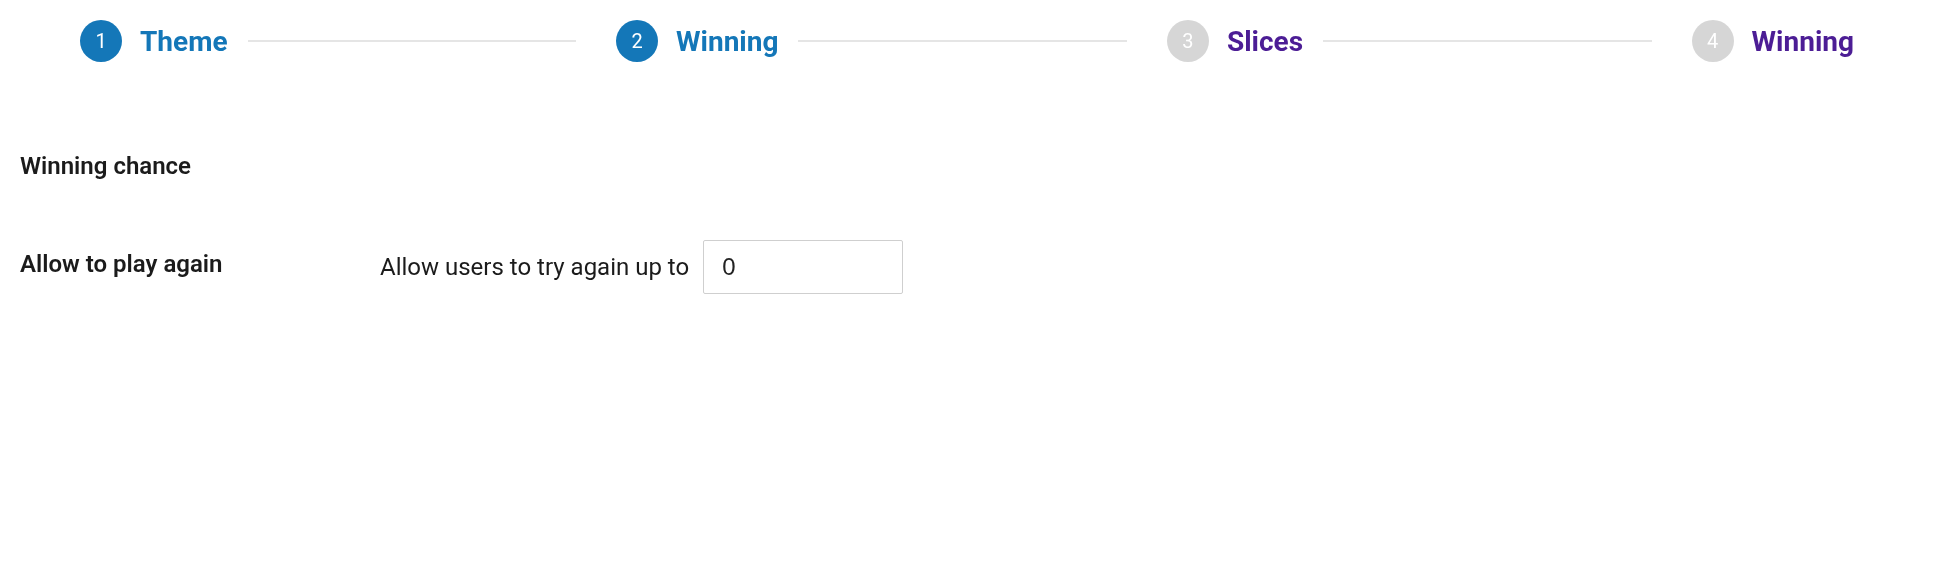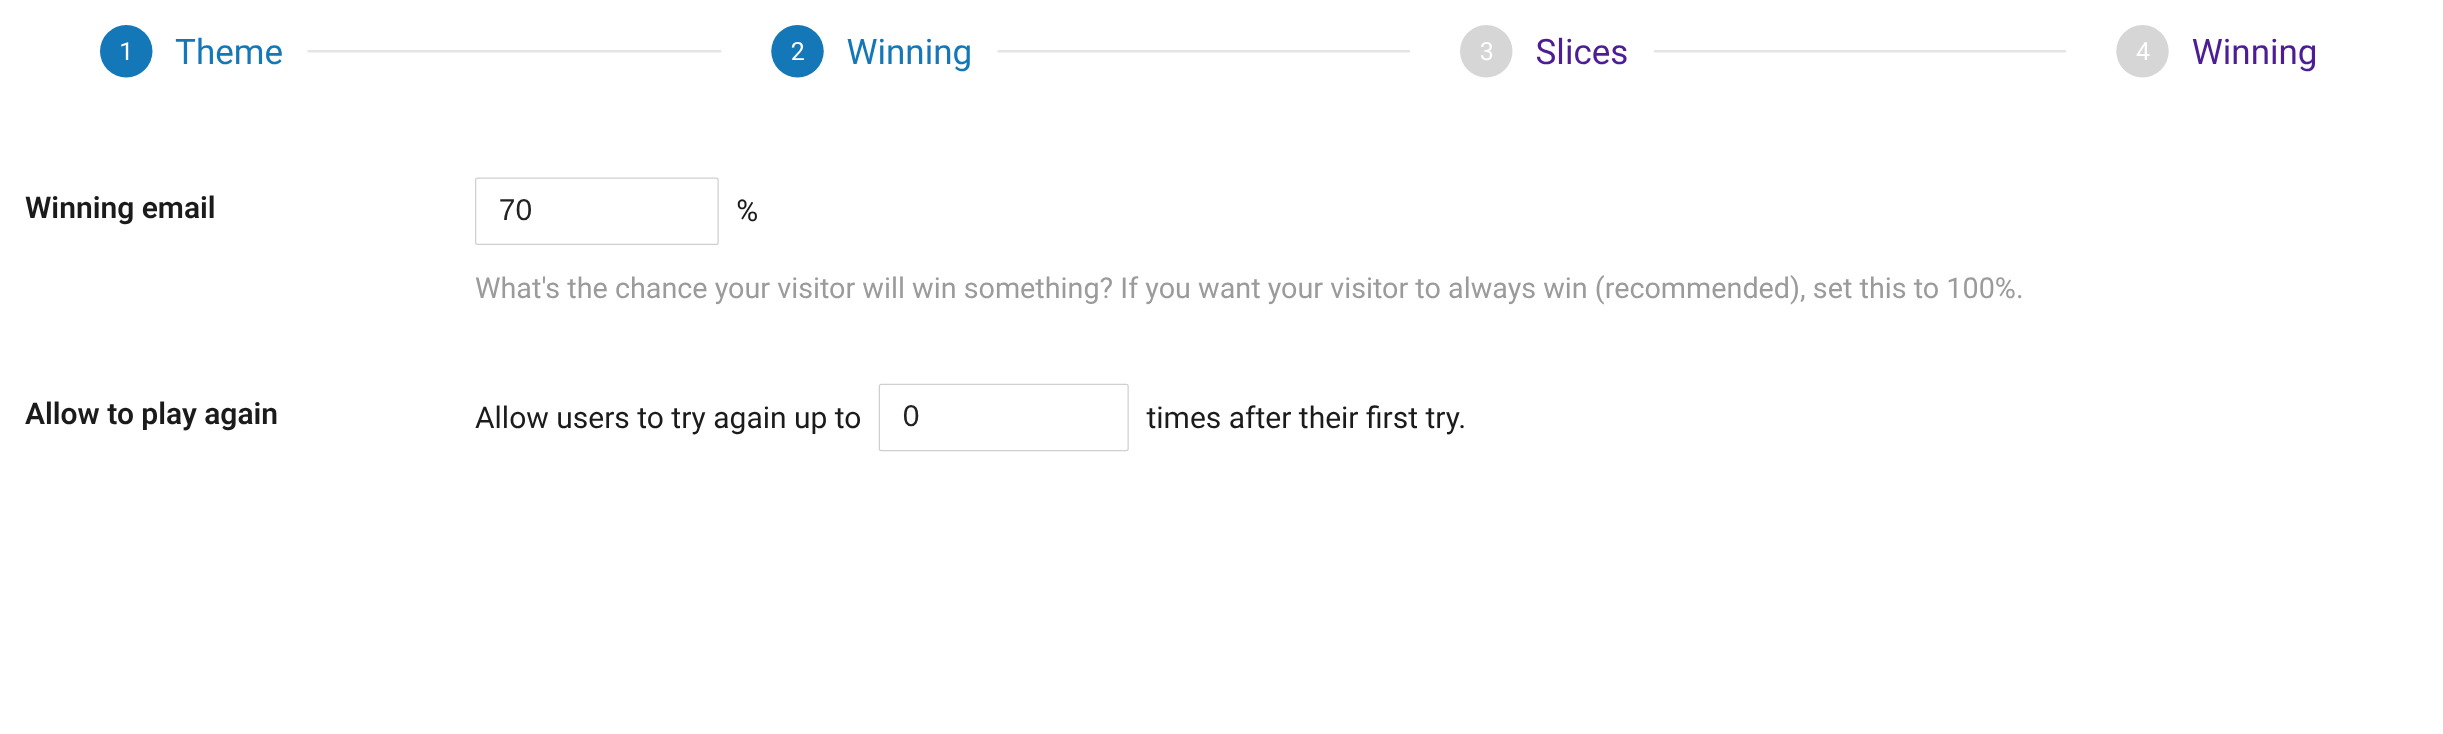--- a/index.html
+++ b/index.html
@@ -35,21 +35,21 @@
       justify-content: center;
       font-size: 20px;
       font-weight: 400;
       color: #ffffff;
     }
     .step.done .step-num,
     .step.active .step-num { background: #1477b8; }
     .step.upcoming .step-num { background: #d6d6d6; }
     .step-label {
       font-size: 28px;
-      font-weight: 400;
+      font-weight: 700;
     }
     .step.done .step-label,
     .step.active .step-label { color: #1477b8; }
     .step.upcoming .step-label { color: #4c1d95; }
     .divider {
       flex: 1 1 auto;
       height: 2px;
       background: #e5e5e5;
     }
 
@@ -115,32 +115,24 @@
     <div class="step-label">Slices</div>
   </div>
   <div class="divider"></div>
   <div class="step upcoming">
     <div class="step-num">4</div>
     <div class="step-label">Winning</div>
   </div>
 </div>
 
 <div class="form-row">
-  <div class="row-label">Winning email</div>
-  <div class="row-body">
-    <div class="inline-ctrl">
-      <input class="num-input" type="text" value="70" style="">
-      <span>%</span>
-    </div>
-    <div class="desc">What's the chance your visitor will win something? If you want your visitor to always win (recommended), set this to 100%.</div>
-  </div>
+  <div class="row-label">Winning chance</div>
 </div>
 
 <div class="form-row" style="margin-bottom:11px;">
   <div class="row-label">Allow to play again</div>
   <div class="row-body">
     <div class="inline-ctrl">
       <span>Allow users to try again up to</span>
       <input class="num-input num-input-sm" type="text" value="0" style="">
-      <span>times after their first try.</span>
     </div>
   </div>
 </div>
 
 </body></html>

